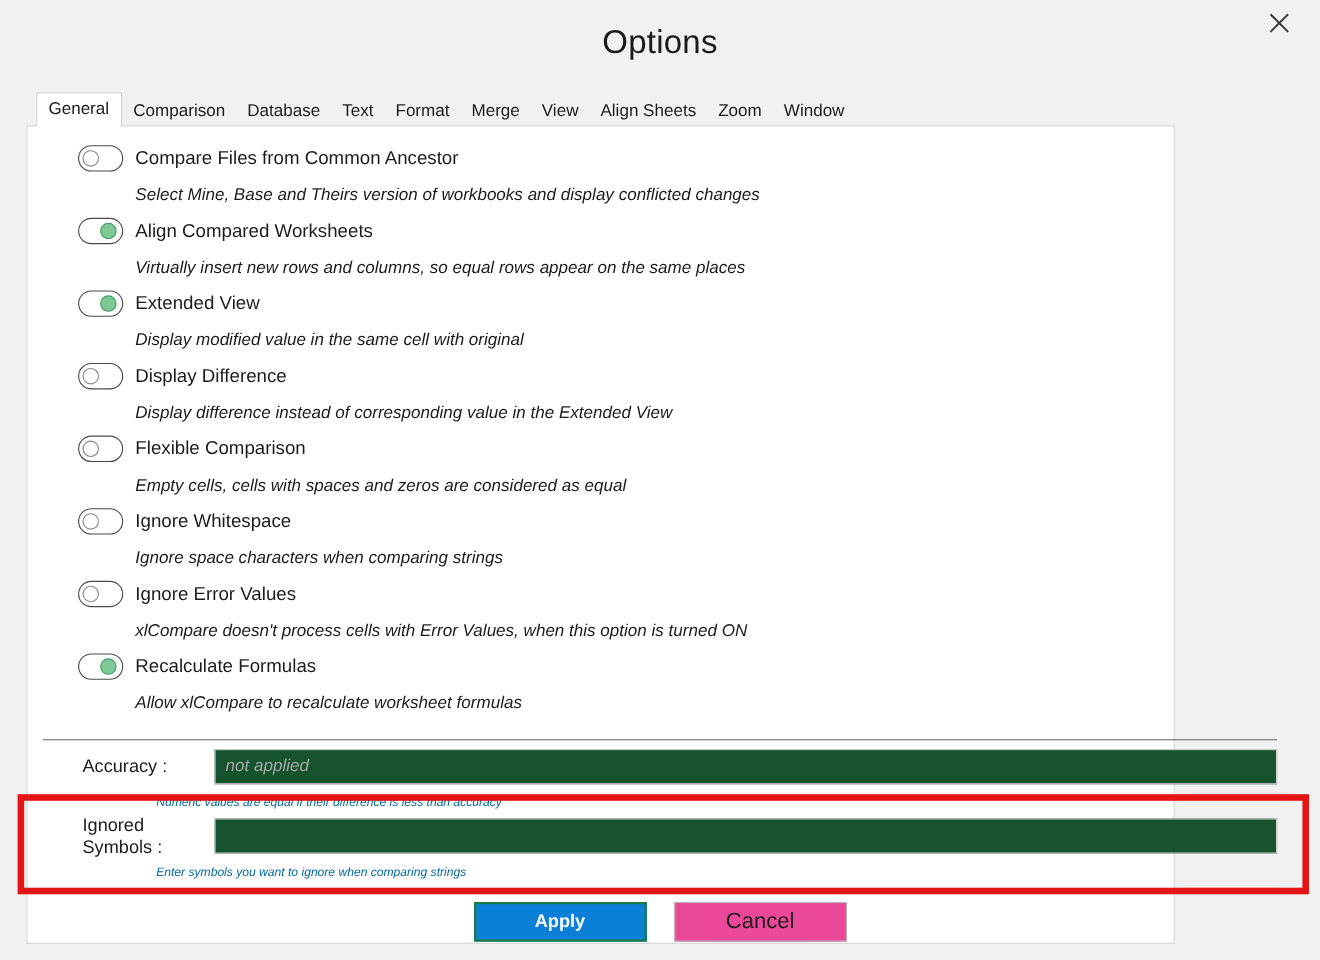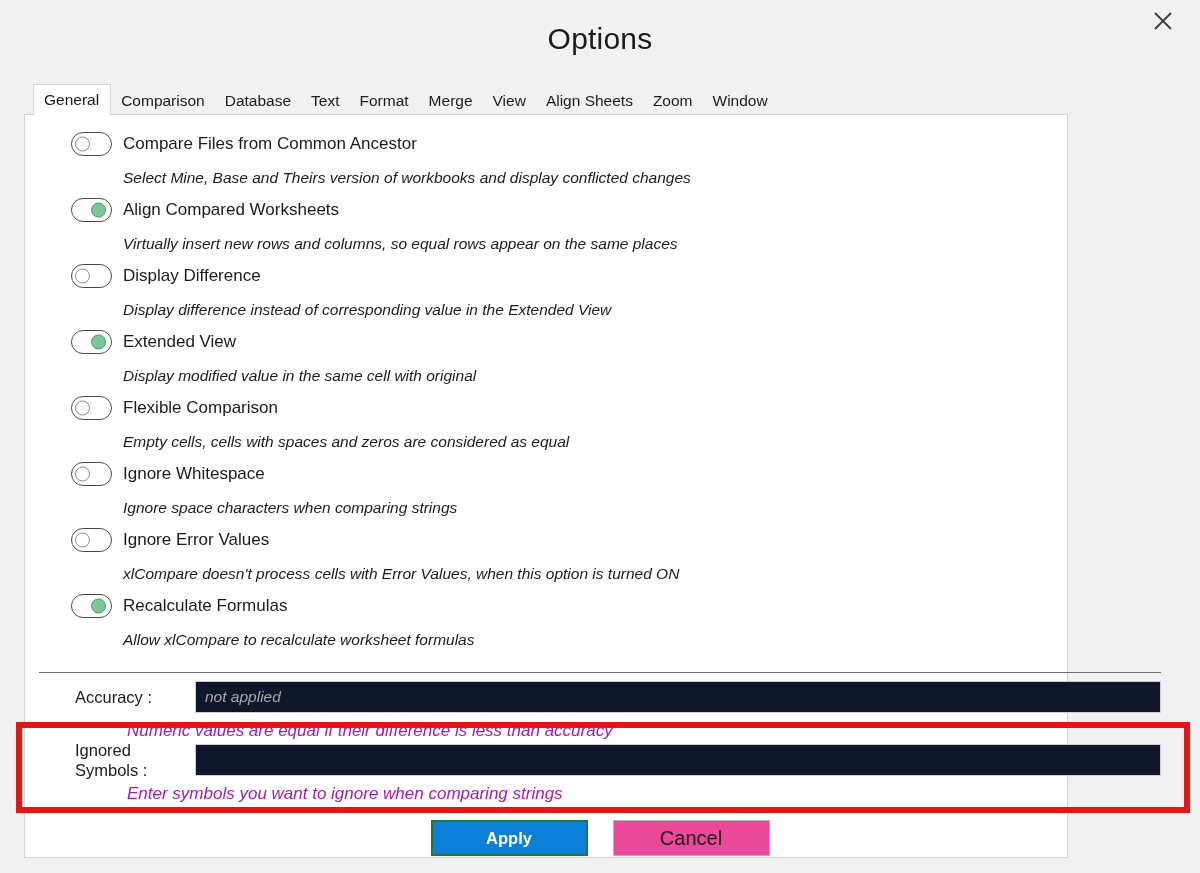--- a/index.html
+++ b/index.html
@@ -187,42 +187,42 @@
     font-size: 16.5px;
     line-height: 20px;
     color: #1b1b1b;
     flex: 0 0 auto;
     padding-left: 36px;
     box-sizing: border-box;
   }
   .field-input {
     flex: 1 1 auto;
     height: 32px;
-    background: #0f172a;
+    background: #14532d;
     border: 1px solid #cfcfcf;
     box-sizing: border-box;
     display: flex;
     align-items: center;
     padding: 0 9px;
     font-size: 15.5px;
     color: #1b1b1b;
     cursor: text;
   }
   .field-input .placeholder {
     color: #a8a8a8;
     font-style: italic;
     font-size: 15.5px;
   }
   .field-desc {
     position: absolute;
-    left: 102px;
-    font-size: 17px;
+    left: 117px;
+    font-size: 11px;
     font-style: italic;
     line-height: 19px;
-    color: #a21caf;
+    color: #0369a1;
   }
   #accuracy-desc { top: 606px; }
   #ignored-desc  { top: 669px; }
 
   
   #highlight {
     position: absolute;
     left: 16px;
     top: 722px;
     width: 1174px;
@@ -312,35 +312,35 @@
           <div class="option-head">
             <div class="toggle on">
               <div class="knob"></div>
             </div>
             <div class="option-label">Align Compared Worksheets</div>
           </div>
           <div class="option-desc">Virtually insert new rows and columns, so equal rows appear on the same places</div>
         </div>
         <div class="option-row">
           <div class="option-head">
+            <div class="toggle on">
+              <div class="knob"></div>
+            </div>
+            <div class="option-label">Extended View</div>
+          </div>
+          <div class="option-desc">Display modified value in the same cell with original</div>
+        </div>
+        <div class="option-row">
+          <div class="option-head">
             <div class="toggle off">
               <div class="knob"></div>
             </div>
             <div class="option-label">Display Difference</div>
           </div>
           <div class="option-desc">Display difference instead of corresponding value in the Extended View</div>
-        </div>
-        <div class="option-row">
-          <div class="option-head">
-            <div class="toggle on">
-              <div class="knob"></div>
-            </div>
-            <div class="option-label">Extended View</div>
-          </div>
-          <div class="option-desc">Display modified value in the same cell with original</div>
         </div>
         <div class="option-row">
           <div class="option-head">
             <div class="toggle off">
               <div class="knob"></div>
             </div>
             <div class="option-label">Flexible Comparison</div>
           </div>
           <div class="option-desc">Empty cells, cells with spaces and zeros are considered as equal</div>
         </div>

